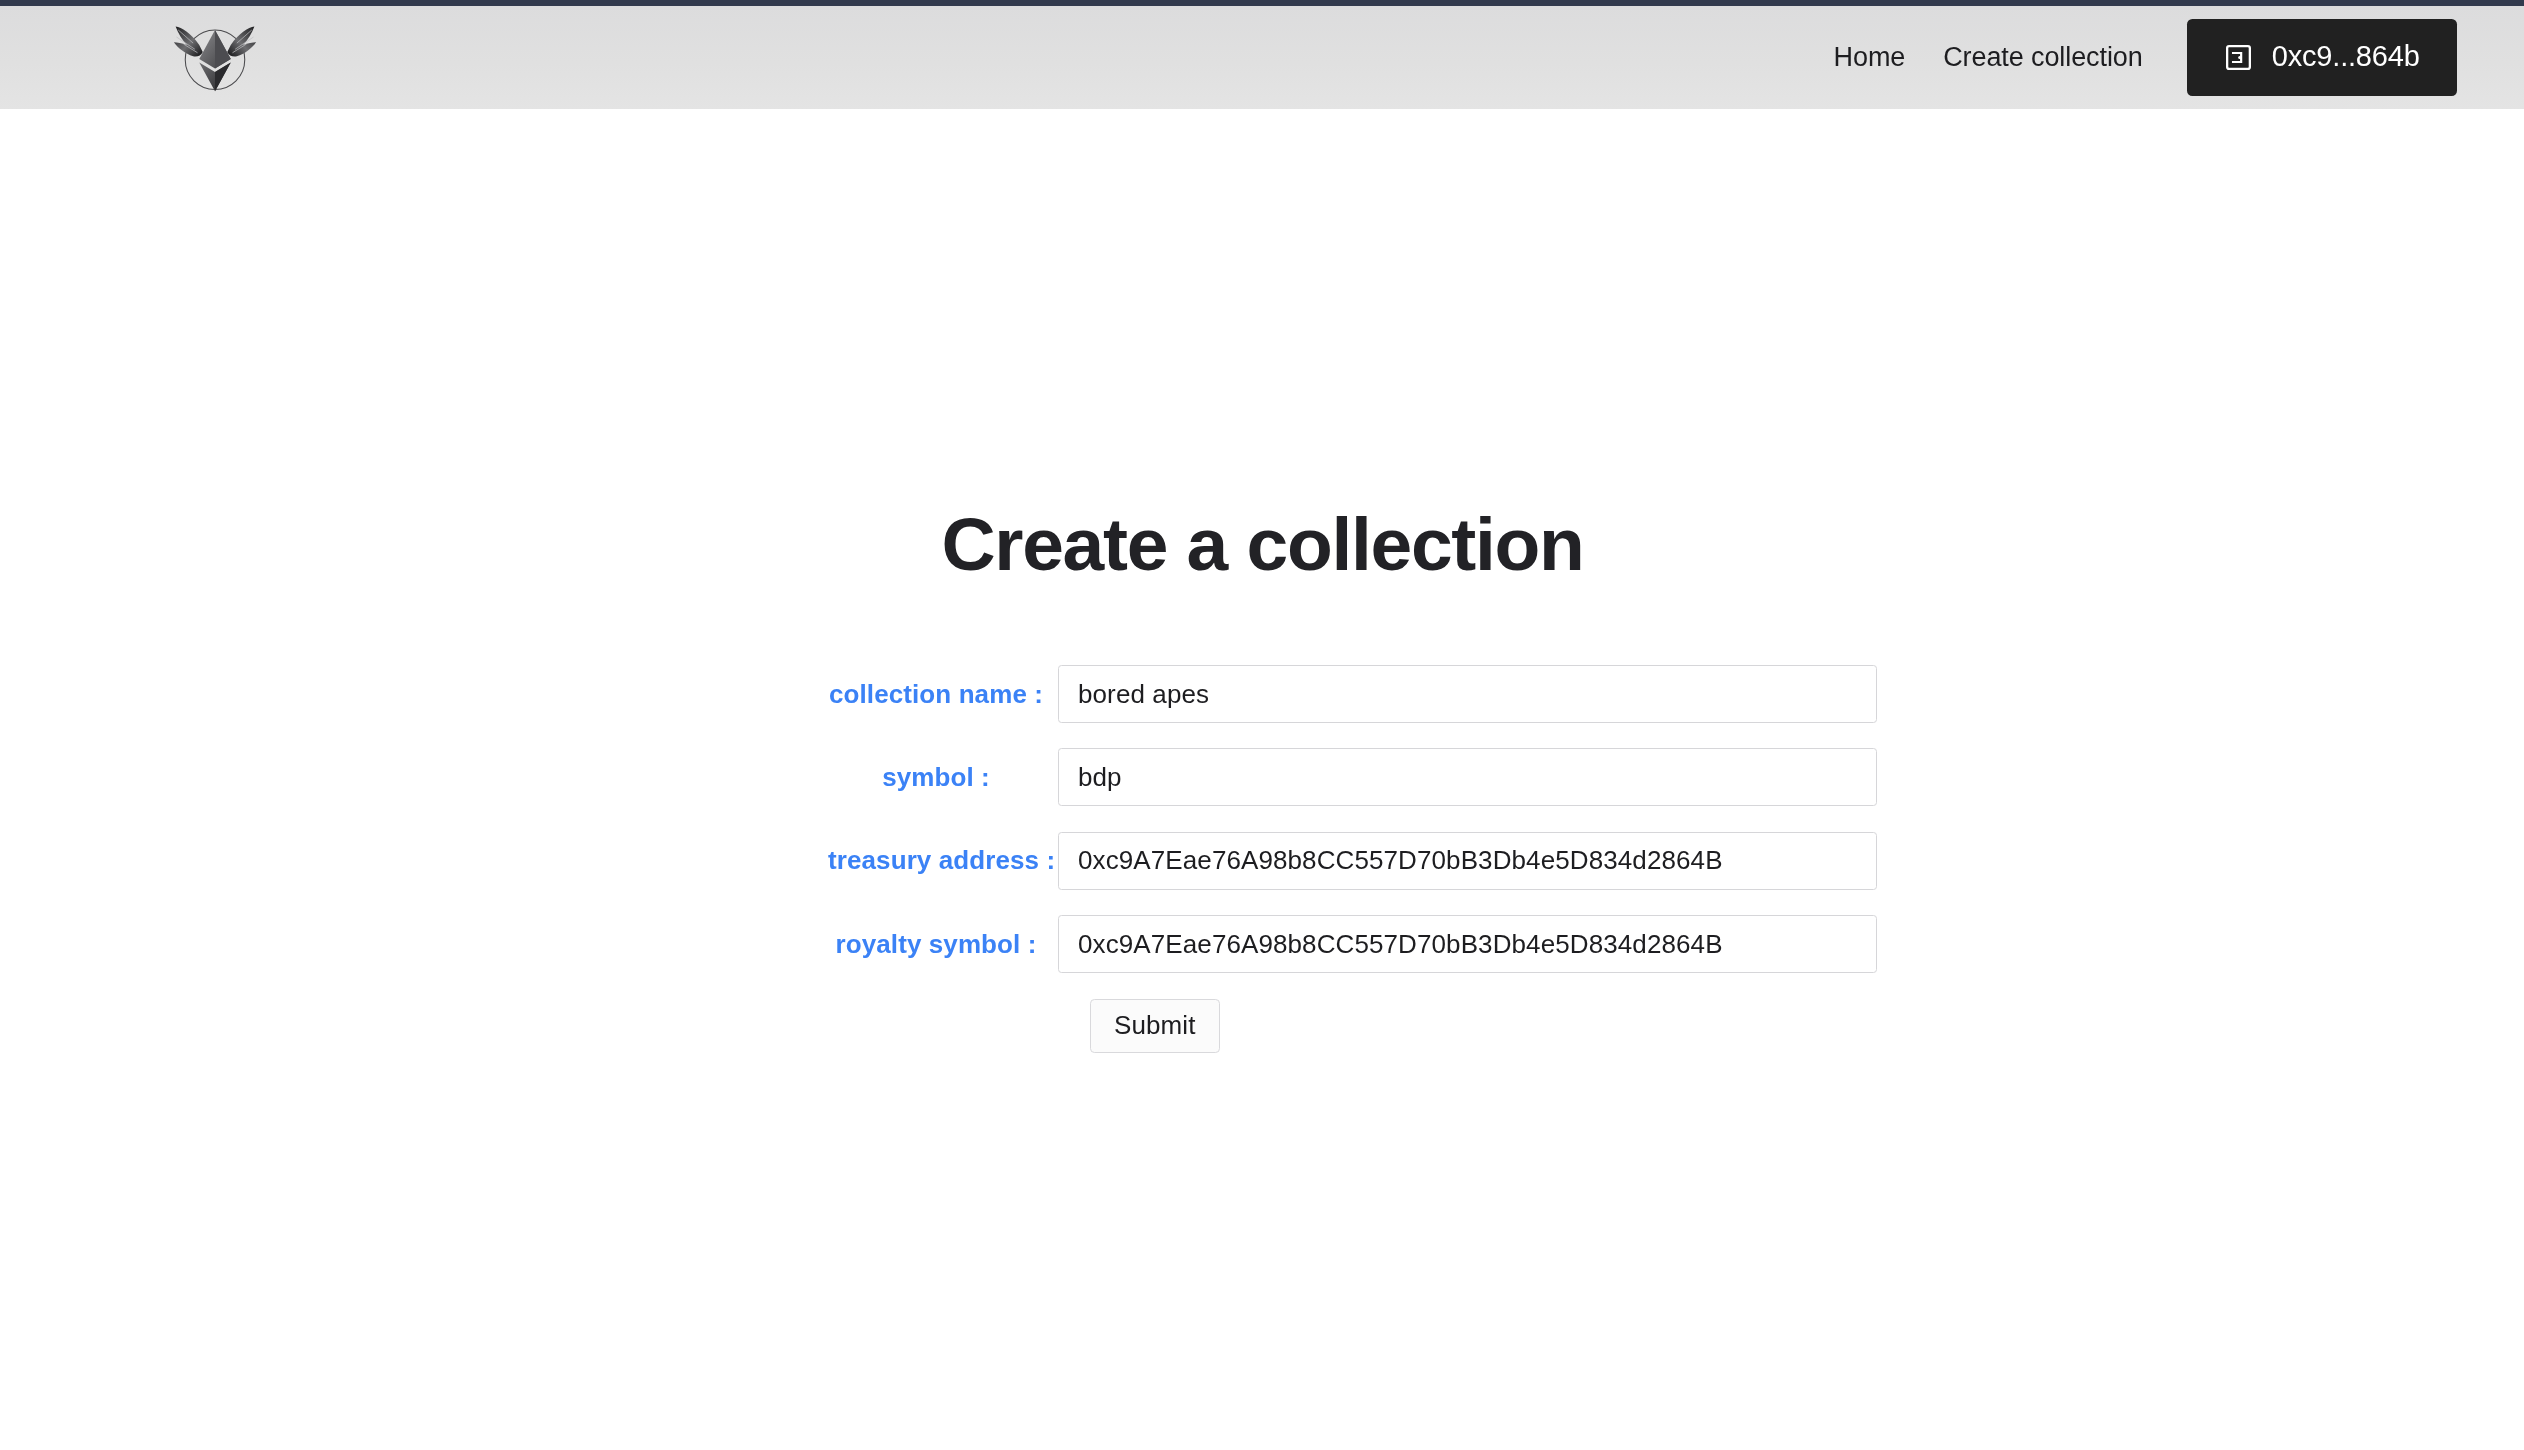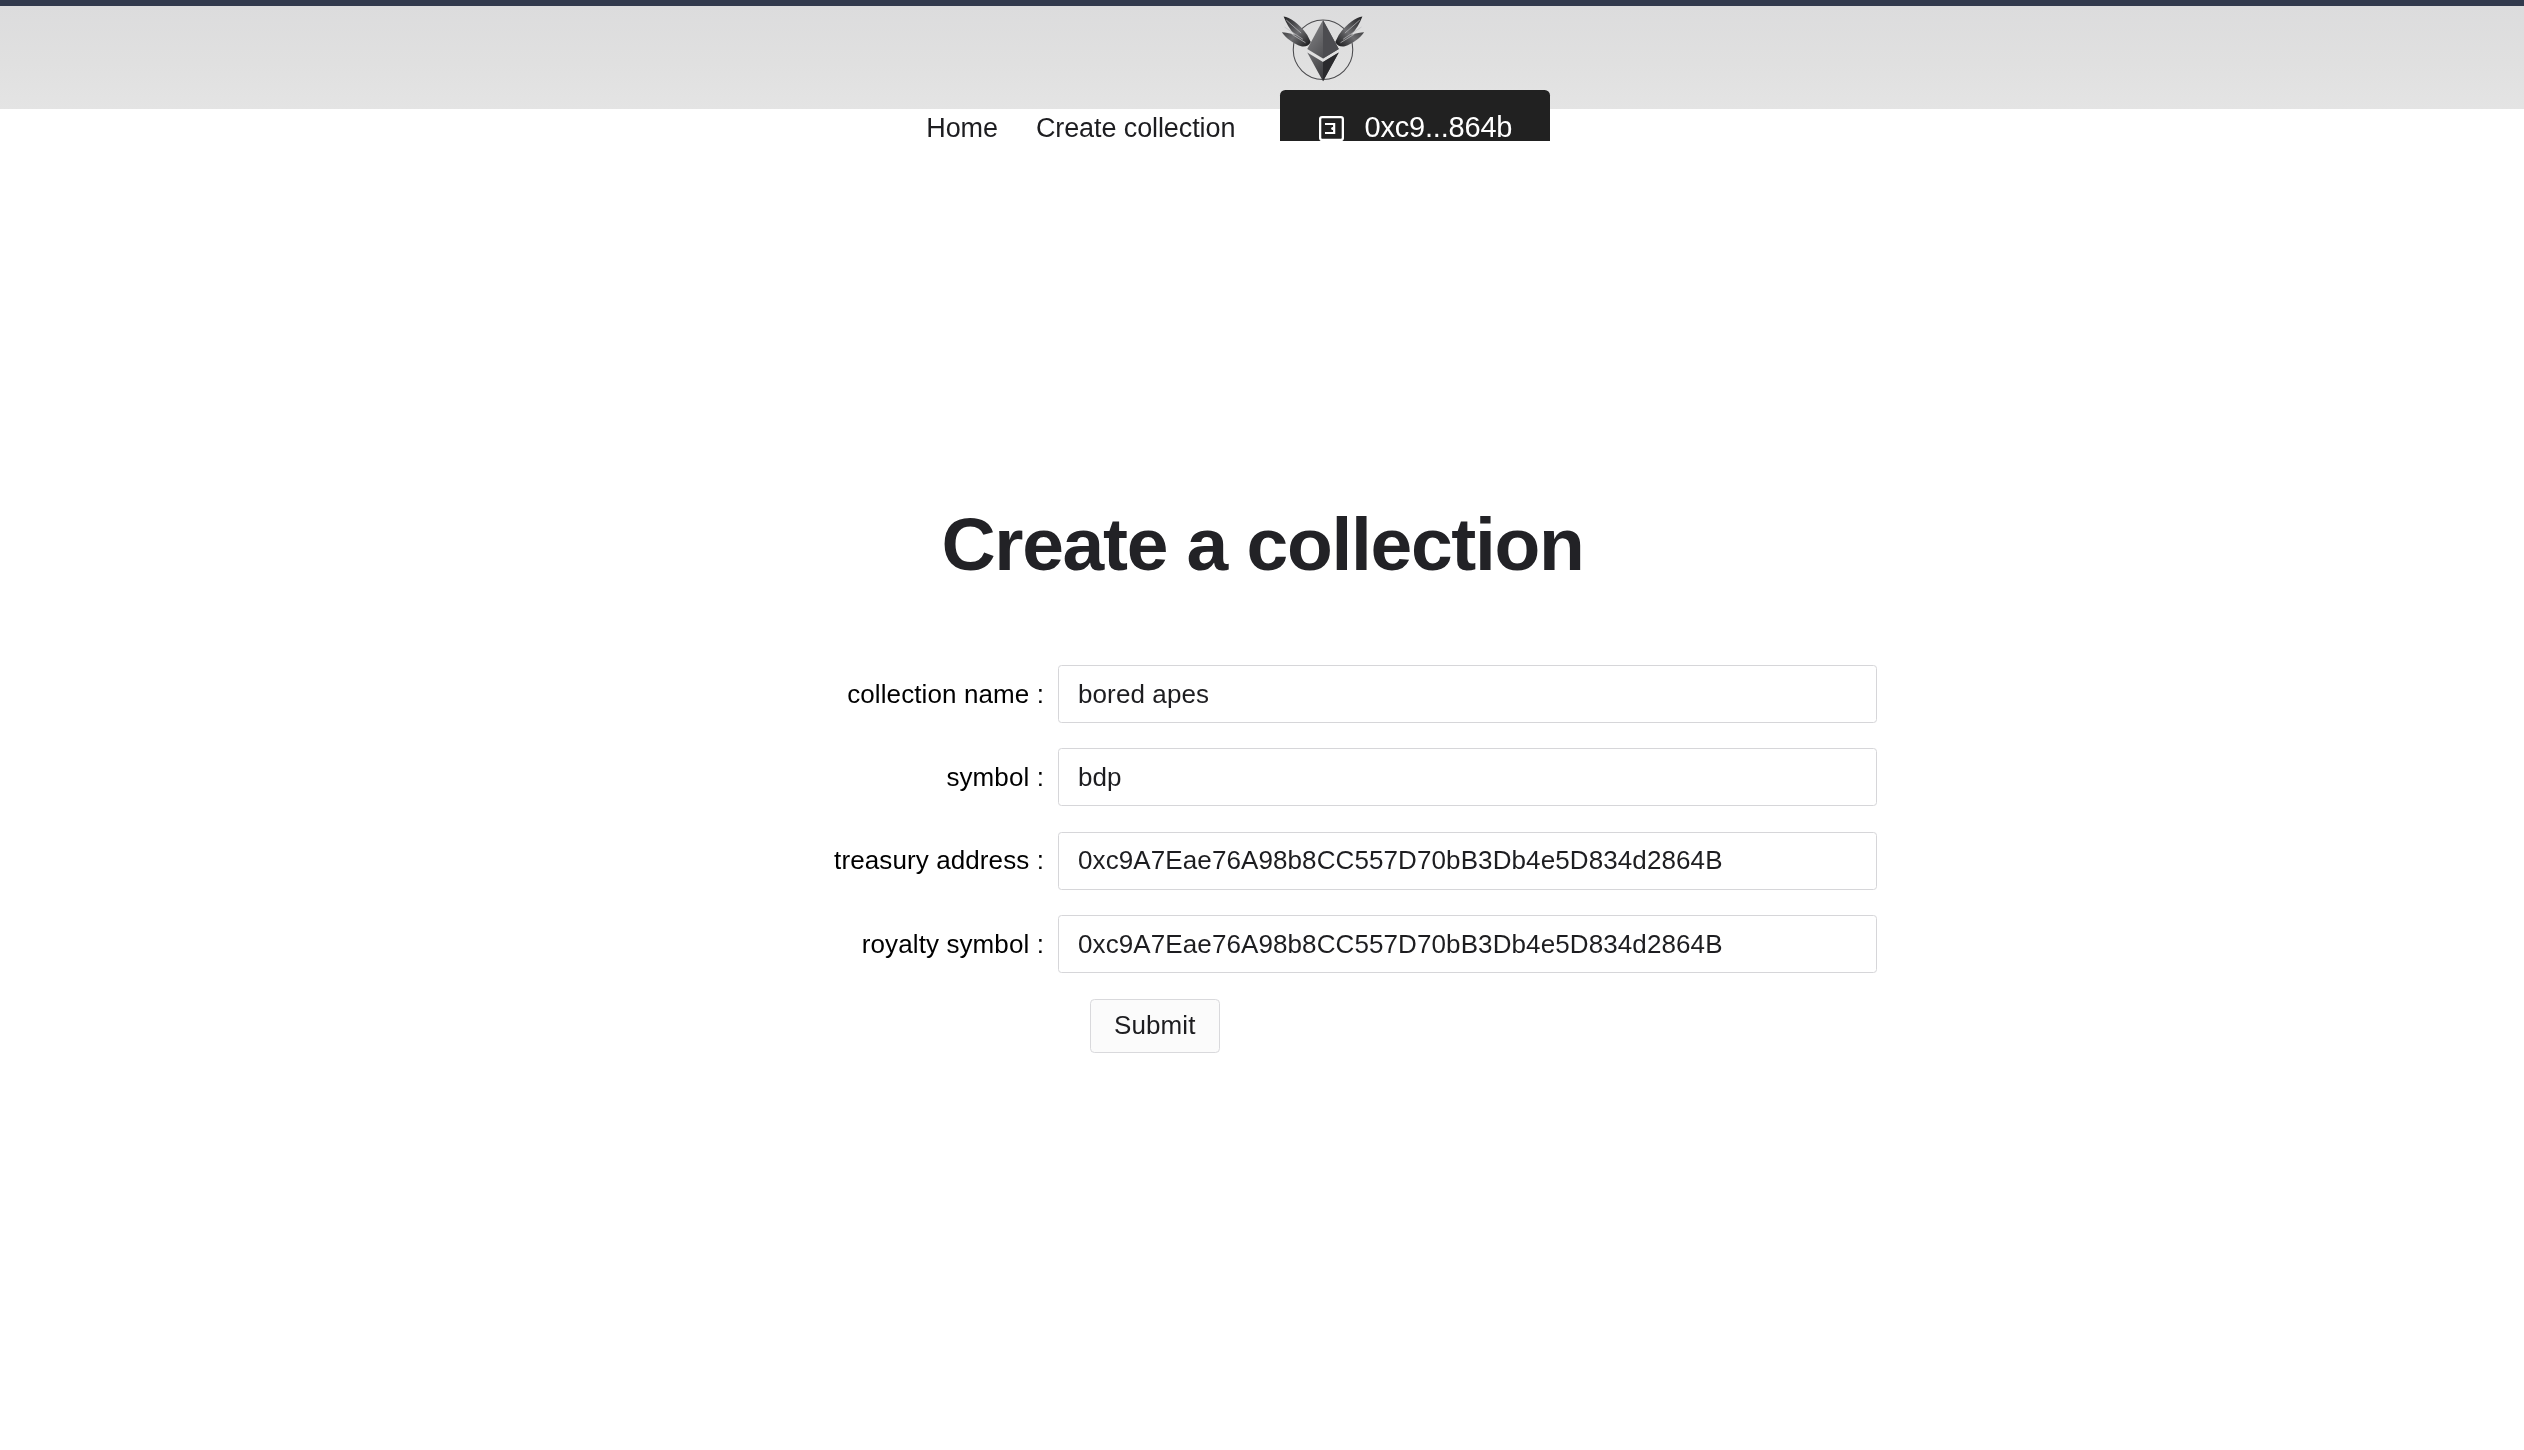--- a/index.html
+++ b/index.html
@@ -34,21 +34,20 @@
   .site-header {
     position: absolute;
     top: 6.1px; left: 0;
     width: 2525px;
     height: 103px;
     background: linear-gradient(180deg, #dcdcdd 0%, #e0e0e0 55%, #e4e4e4 100%);
     display: flex;
     align-items: center;
     justify-content: space-between;
     padding: 0 42px 0 0;
-    flex-direction: column;
   }
 
   .brand {
     margin-left: 163px;
     width: 103px;
     height: 88px;
     display: flex;
     align-items: center;
     justify-content: center;
   }
@@ -122,26 +121,27 @@
   }
   .form-row {
     display: flex;
     align-items: center;
     justify-content: flex-start;
     margin-bottom: 25.4px;
     padding-left: 828px;
   }
   .form-label {
     width: 230px;
-    text-align: right;
+    text-align: center;
     font-size: 26px;
-    color: #000000;
+    color: #3b82f6;
     letter-spacing: 0.1px;
     padding-right: 14px;
     white-space: nowrap;
+    font-weight: bold;
   }
   .form-input {
     width: 819px;
     height: 58px;
     border: 0.9px solid #d6d6d9;
     border-radius: 3.5px;
     background: #ffffff;
     font-size: 26px;
     color: #1d1d20;
     padding: 16px 19px;

